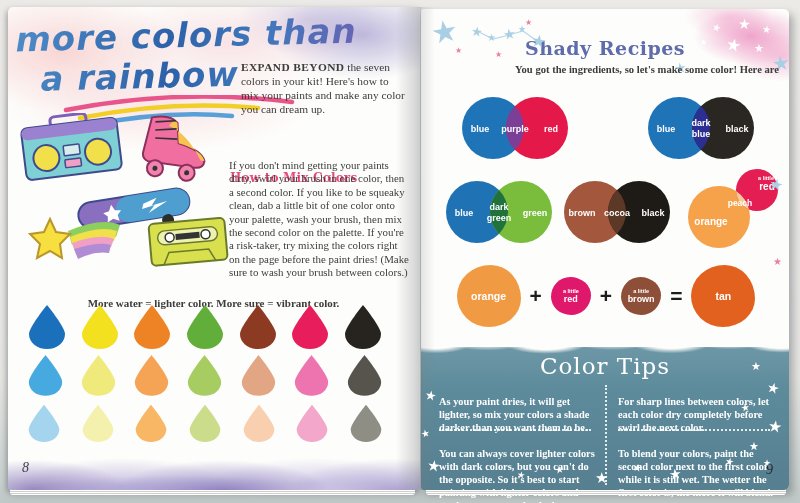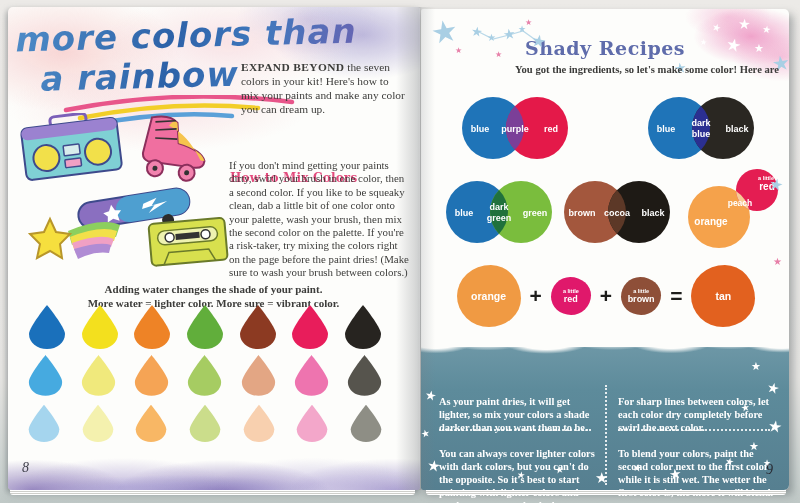--- a/index.html
+++ b/index.html
@@ -171,21 +171,21 @@
       <circle cx="190" cy="123" r="4.5" fill="#fff" stroke="#333" stroke-width="1.5"></circle>
       <rect x="160" y="120" width="24" height="6" fill="#333"></rect>
       <path d="M146,150 l6,-12 h40 l6,12" fill="none" stroke="#6a7a2a" stroke-width="1.5"></path>
     </g>
   </svg>
 
   <div class="howto-h">How to Mix Colors</div>
   <p class="howto-b">If you don't mind getting your paints dirty, swirl your brush in one color, then a second color. If you like to be squeaky clean, dab a little bit of one color onto your palette, wash your brush, then mix the second color on the palette. If you're a risk-taker, try mixing the colors right on the page before the paint dries! (Make sure to wash your brush between colors.)</p>
 
   <div class="shady-b">
-    <span>Adding water changes the shade of your paint.</span><br>
+    <br>
     <span>More water = lighter color. More sure = vibrant color.</span>
   </div>
 
   <div class="drops" id="drops">
       <div class="drop-row" style="height: 50px;">
         <svg width="40" height="46" viewBox="0 0 40 46">
           <path d="M20,2 C20,2 38,24 38,31 C38,39.8 29.9,46 20,46 C10.1,46 2,39.8 2,31 C2,24 20,2 20,2 Z" fill="#1a70bb"></path>
         </svg>
         <svg width="40" height="46" viewBox="0 0 40 46">
           <path d="M20,2 C20,2 38,24 38,31 C38,39.8 29.9,46 20,46 C10.1,46 2,39.8 2,31 C2,24 20,2 20,2 Z" fill="#f3e01e"></path>
@@ -362,20 +362,21 @@
         <span class="sub">a little</span>
         <span>brown</span>
       </div>
       <span class="op">=</span>
       <div class="blob large" style="background: rgb(226, 97, 31);">
         <span>tan</span>
       </div>
     </div>
 
   <div class="tips" id="tips">
+    <div class="tips-h">Color Tips</div>
     <p class="tip tip1">As your paint dries, it will get lighter, so mix your colors a shade darker than you want them to be.</p>
     <p class="tip tip2">For sharp lines between colors, let each color dry completely before swirl the next color.</p>
     <div class="dot-h dh1"></div>
     <div class="dot-h dh2"></div>
     <div class="dot-v"></div>
     <p class="tip tip3">You can always cover lighter colors with dark colors, but you can't do the opposite. So it's best to start painting with lighter colors and work your way to the darker ones.</p>
     <p class="tip tip4">To blend your colors, paint the second color next to the first color while it is still wet. The wetter the first color is, the more it will blend.</p>
   <span class="wstar" style="position: absolute; left: 4px; top: 42px; font-size: 13px; font-family: &quot;DejaVu Sans&quot;, sans-serif; line-height: 1; transform: rotate(10deg);">★</span>
       <span class="wstar" style="position: absolute; left: 0px; top: 82px; font-size: 10px; font-family: &quot;DejaVu Sans&quot;, sans-serif; line-height: 1; transform: rotate(-12deg);">★</span>
       <span class="wstar" style="position: absolute; left: 6px; top: 112px; font-size: 15px; font-family: &quot;DejaVu Sans&quot;, sans-serif; line-height: 1; transform: rotate(8deg);">★</span>

